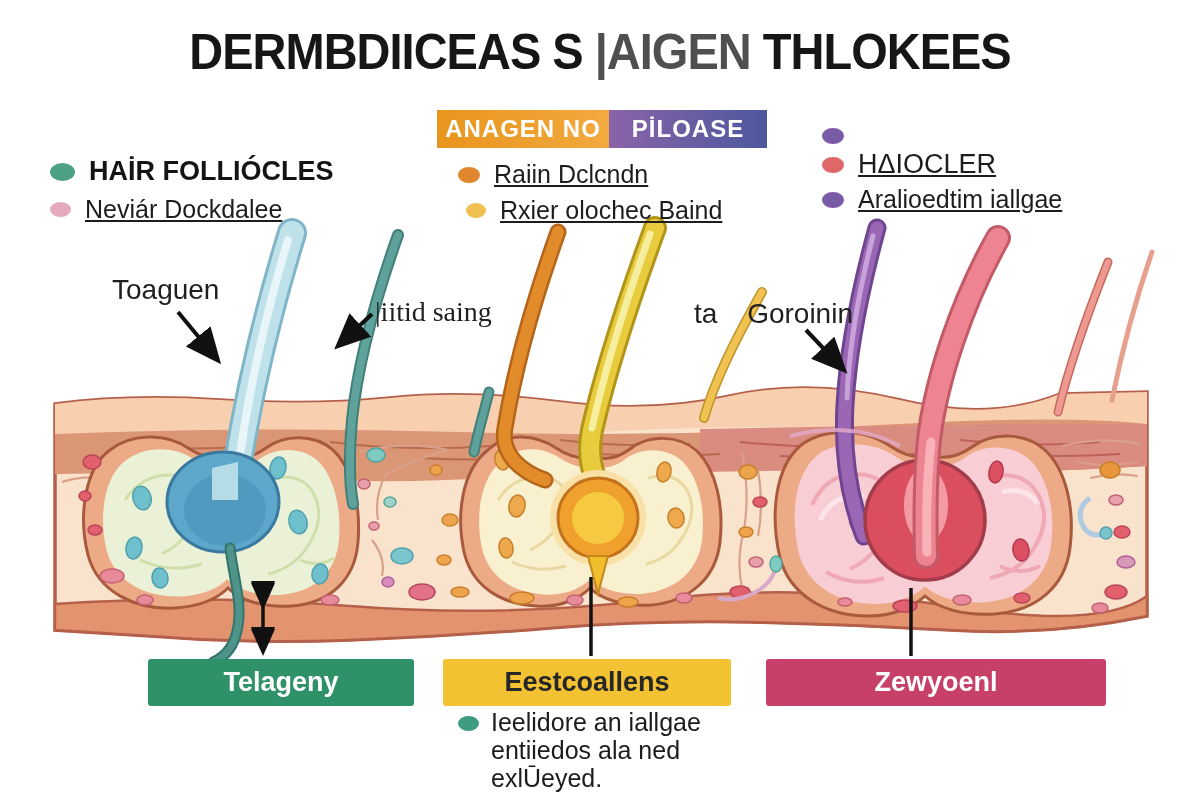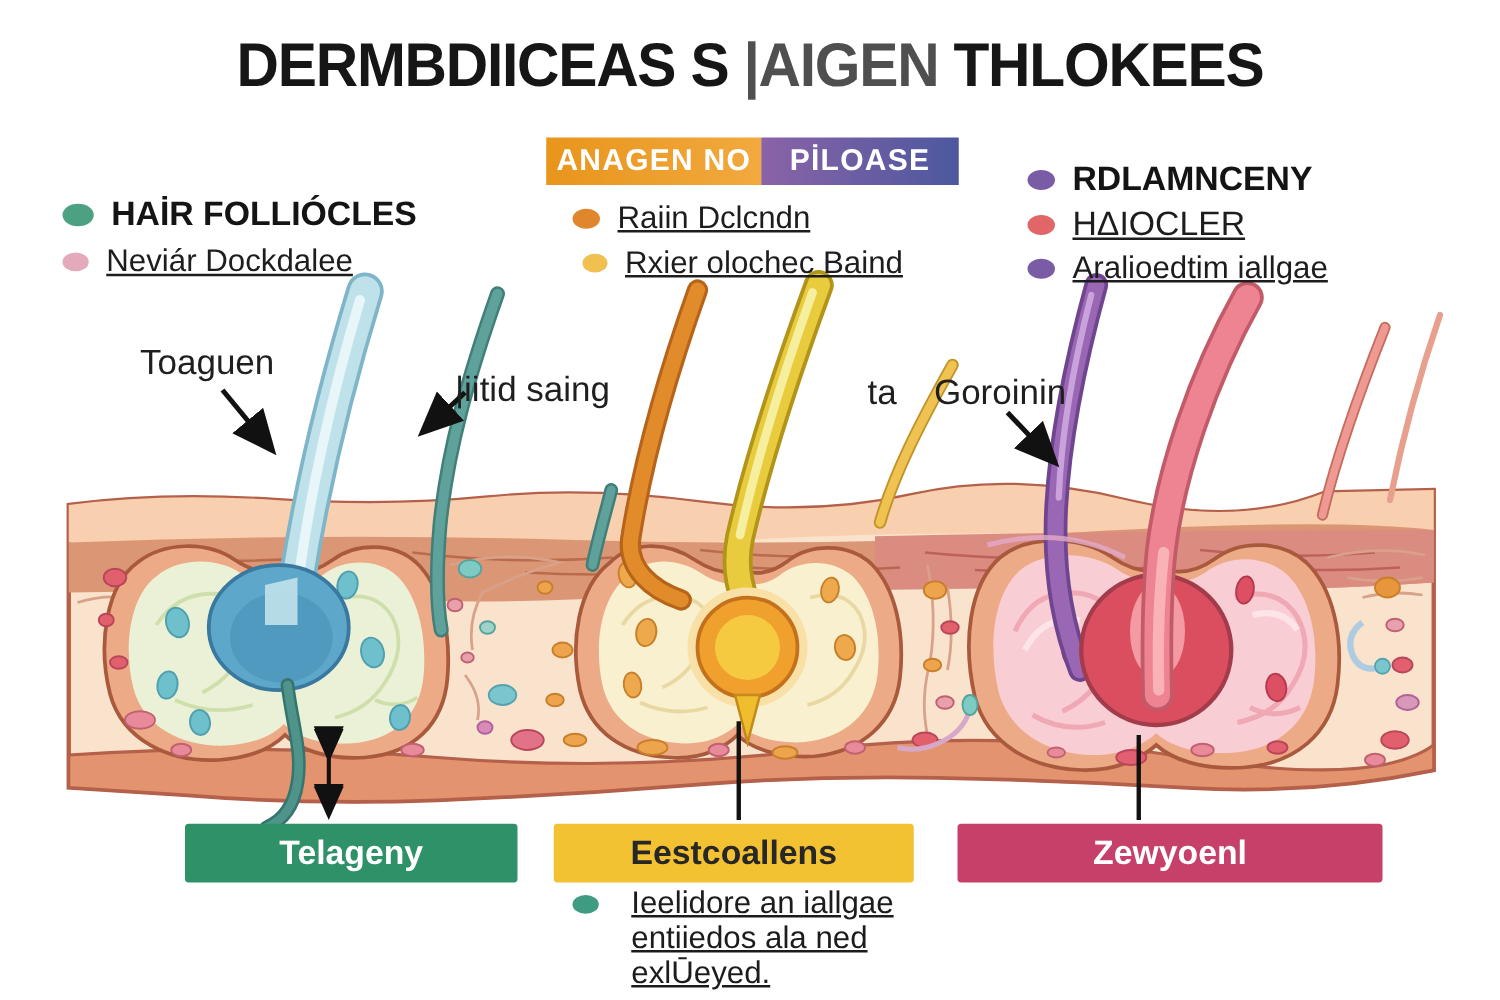--- a/index.html
+++ b/index.html
@@ -32,21 +32,21 @@
   
   .callout{font-size:28px;color:#1f1f1f;white-space:nowrap;}
   .wordgap{word-spacing:22px;}
   
   .bar{top:659px;height:47px;border-radius:3px;display:flex;align-items:center;justify-content:center;
        font-size:27px;font-weight:bold;white-space:nowrap;}
   .bar-green{left:148px;width:266px;background:#2f9168;color:#ffffff;}
   .bar-yellow{left:443px;width:288px;background:#f2c232;color:#272727;}
   .bar-pink{left:766px;width:340px;background:#c64069;color:#ffffff;}
   
-  .caption{left:458px;top:708px;display:flex;gap:26px;align-items:flex-start;text-decoration:underline;}
+  .caption{left:458px;top:708px;display:flex;gap:12px;align-items:flex-start;}
   .caption .bullet{margin-top:8px;}
   .caption .lines{font-size:25px;line-height:28px;color:#1c1c1c;white-space:nowrap;}
   svg{display:block;}
 </style>
 </head>
 <body>
 
 <div class="stage">
 
   <svg class="abs" style="left:0;top:0;" width="1200" height="800" viewBox="0 0 1200 800">
@@ -320,34 +320,33 @@
     </div>
     <div class="lrow" style="margin-left:8px;">
       <span class="bullet b-yellow"></span>
       <span class="t-reg">Rxier olochec Baind</span>
     </div>
   </div>
 
   <div class="abs" style="left:822px;top:128px;">
     <div class="lrow" style="margin-bottom:5px;">
       <span class="bullet b-purple"></span>
-      <span class="t-bold">RDLAMNCENY</span>
     </div>
     <div class="lrow" style="margin-bottom:5px;">
       <span class="bullet b-red"></span>
       <span class="t-reg" style="font-size:27px;">HΔIOCLER</span>
     </div>
     <div class="lrow">
       <span class="bullet b-purple"></span>
       <span class="t-reg">Aralioedtim iallgae</span>
     </div>
   </div>
 
   <div class="abs callout" style="left:112px;top:274px;">Toaguen</div>
-  <div class="abs callout" style="left:364px;top:296px;">|iitid saing</div>
+  <div class="abs callout" style="left:375px;top:296px;font-family:Liberation Serif, serif;">|iitid saing</div>
   <div class="abs callout wordgap" style="left:694px;top:298px;">ta Goroinin</div>
 
   <div class="abs bar bar-green">Telageny</div>
   <div class="abs bar bar-yellow">Eestcoallens</div>
   <div class="abs bar bar-pink">Zewyoenl</div>
 
   <div class="abs caption">
     <span class="bullet b-caption"></span>
     <div class="lines">
       <div>Ieelidore an iallgae</div>

